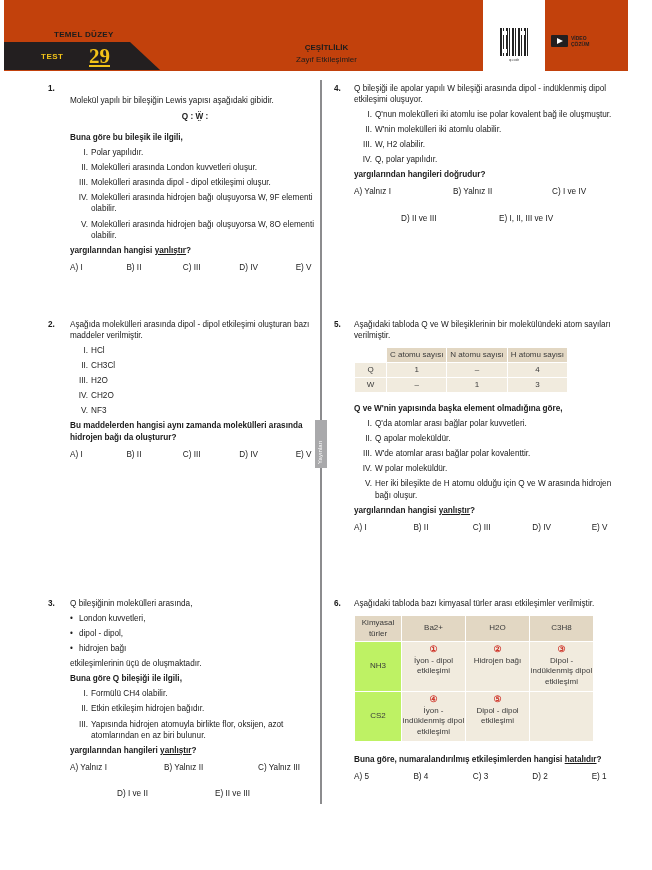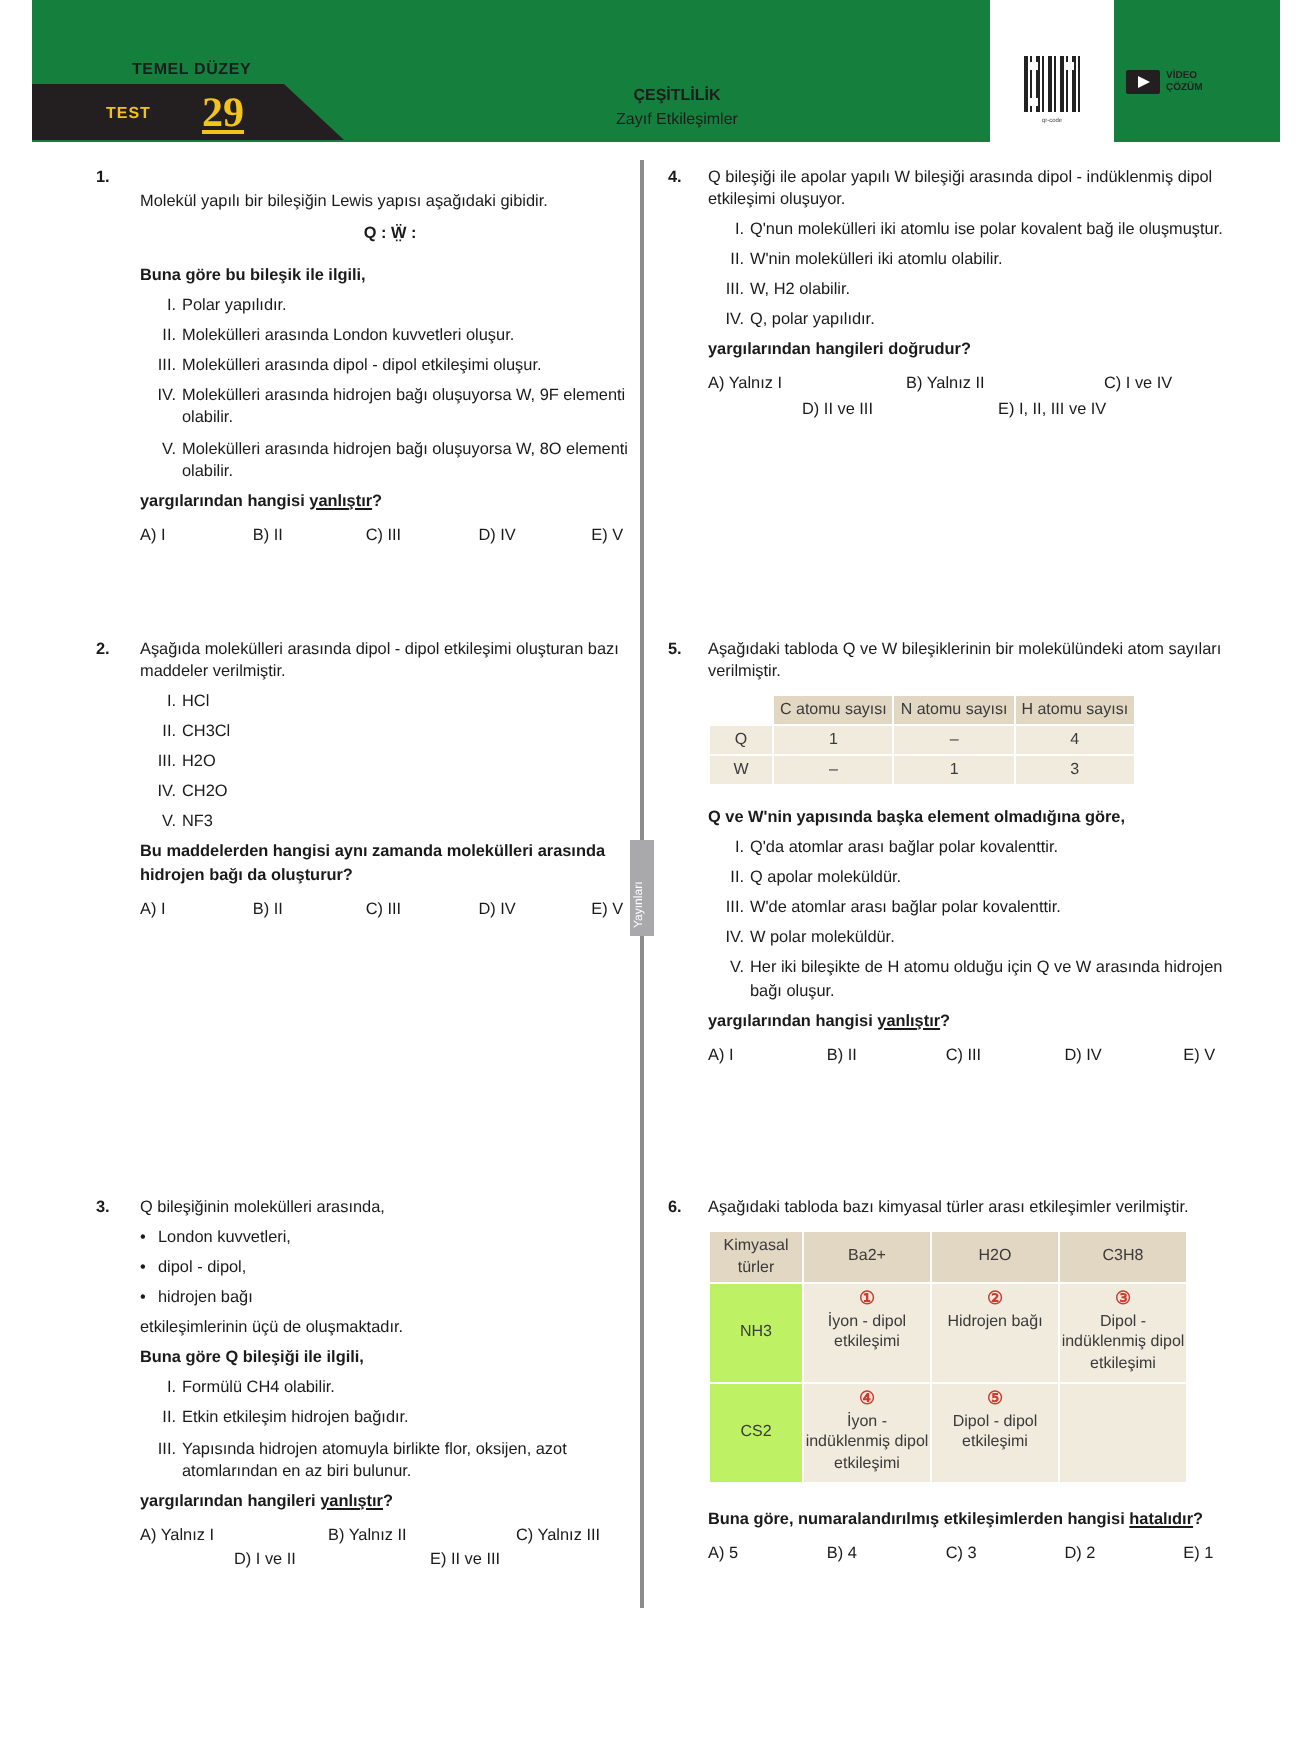--- a/index.html
+++ b/index.html
@@ -1,20 +1,20 @@
 <!DOCTYPE html>
 <html><head>
 <meta charset="utf-8">
 <style>
   * { box-sizing: border-box; margin: 0; padding: 0; }
   html, body { width: 652px; height: 870px; background: #ffffff; overflow: hidden; }
   body { position: relative; font-family: "Liberation Sans", sans-serif; color: #1a1a1a; font-size: 8.2px; line-height: 1.35; }
 
   
-  .header { position: absolute; left: 16px; top: 0; width: 624px; height: 71px; background: #15803d; }
+  .header { position: absolute; left: 4px; top: 0; width: 624px; height: 71px; background: #c2410c; }
   .level { position: absolute; left: 50px; top: 30px; font-size: 8px; font-weight: bold; letter-spacing: 0.3px; color: #1c1c1c; }
   .test-tab { position: absolute; left: 0; top: 42px; width: 156px; height: 28px; background: #231f20;
               clip-path: polygon(0 0, 126px 0, 156px 100%, 0 100%); }
   .test-label { position: absolute; left: 37px; top: 52px; font-size: 8px; font-weight: bold; color: #f2c318; letter-spacing: 0.5px; }
   .test-num { position: absolute; left: 85px; top: 42px; font-family: "Liberation Serif", serif; font-size: 21px; font-weight: bold; color: #f2c318; text-decoration: underline; }
   .topic-title { position: absolute; left: 230px; top: 43px; width: 185px; text-align: center; font-size: 8px; font-weight: bold; color: #1c1c1c; }
   .topic-sub { position: absolute; left: 230px; top: 55px; width: 185px; text-align: center; font-size: 8px; color: #1c1c1c; }
   .qr-box { position: absolute; left: 479px; top: 0; width: 62px; height: 71px; background: #ffffff; }
   .qr { position: absolute; left: 17px; top: 28px; width: 28px; height: 28px;
         background:
@@ -42,21 +42,21 @@
   .item { position: relative; padding-left: 17px; margin-bottom: 4px; }
   .item .rn { position: absolute; left: 0; width: 14px; text-align: right; }
   .item.ind { margin-left: 4px; }
   .bullet { position: relative; padding-left: 9px; margin-bottom: 4px; }
   .bullet::before { content: "•"; position: absolute; left: 0; }
   .choices { display: flex; margin-top: 6px; gap: 32px; }
   .choices span { display: inline-block; }
   .c5 span { width: 44px; }
   .c3 { display: flex; }
   .c3 span { width: 98px; }
-  .c2 { display: flex; margin-top: 1px; padding-left: 47px; }
+  .c2 { display: flex; margin-top: 15px; padding-left: 47px; }
   .c2 span { width: 98px; }
   .center { text-align: center; }
 
   
   table { border-collapse: collapse; font-size: 8px; color: #3a3a3a; }
   .t5 { margin-left: 0; }
   .t5 td { height: 15px; text-align: center; border: 1.5px solid #ffffff; }
   .t5 .hd { background: #e2d7c3; padding: 0 3px; }
   .t5 .rw { background: #f1ebde; }
   .t5 .empty { background: #fff; }
@@ -200,21 +200,21 @@
       </tr>
       <tr>
         <td class="rw">W</td>
         <td class="rw">–</td>
         <td class="rw">1</td>
         <td class="rw">3</td>
       </tr>
     </tbody>
       </table>
     <div class="p b">Q ve W'nin yapısında başka element olmadığına göre,</div>
-    <div class="item ind"><span class="rn">I.</span><span>Q'da atomlar arası bağlar polar kovalenttir.</span></div>
+    <div class="item ind"><span class="rn">I.</span><span>Q'da atomlar arası bağlar polar kuvvetleri.</span></div>
     <div class="item ind"><span class="rn">II.</span><span>Q apolar moleküldür.</span></div>
     <div class="item ind"><span class="rn">III.</span><span>W'de atomlar arası bağlar polar kovalenttir.</span></div>
     <div class="item ind"><span class="rn">IV.</span><span>W polar moleküldür.</span></div>
     <div class="item ind"><span class="rn">V.</span><span>Her iki bileşikte de H atomu olduğu için Q ve W arasında hidrojen bağı oluşur.</span></div>
     <div class="p b"><span>yargılarından hangisi </span><span class="u">yanlıştır</span><span>?</span></div>
     <div class="choices c5">
       <span>A) I</span>
       <span>B) II</span>
       <span>C) III</span>
       <span>D) IV</span>

